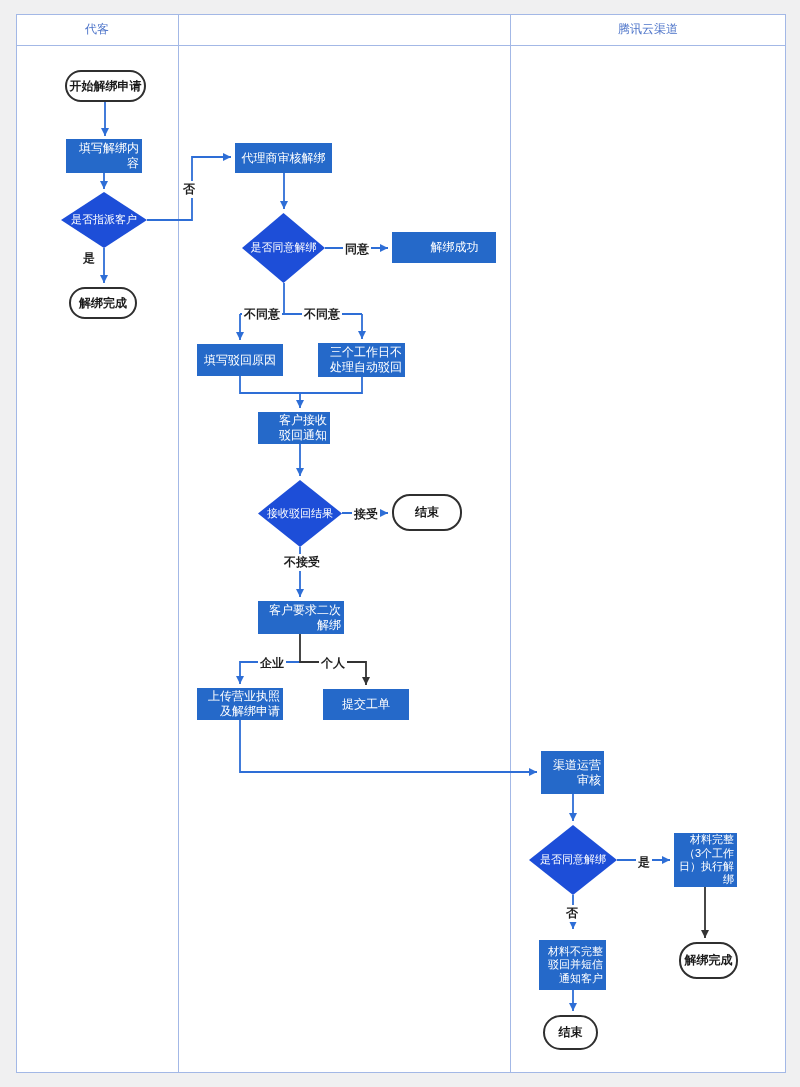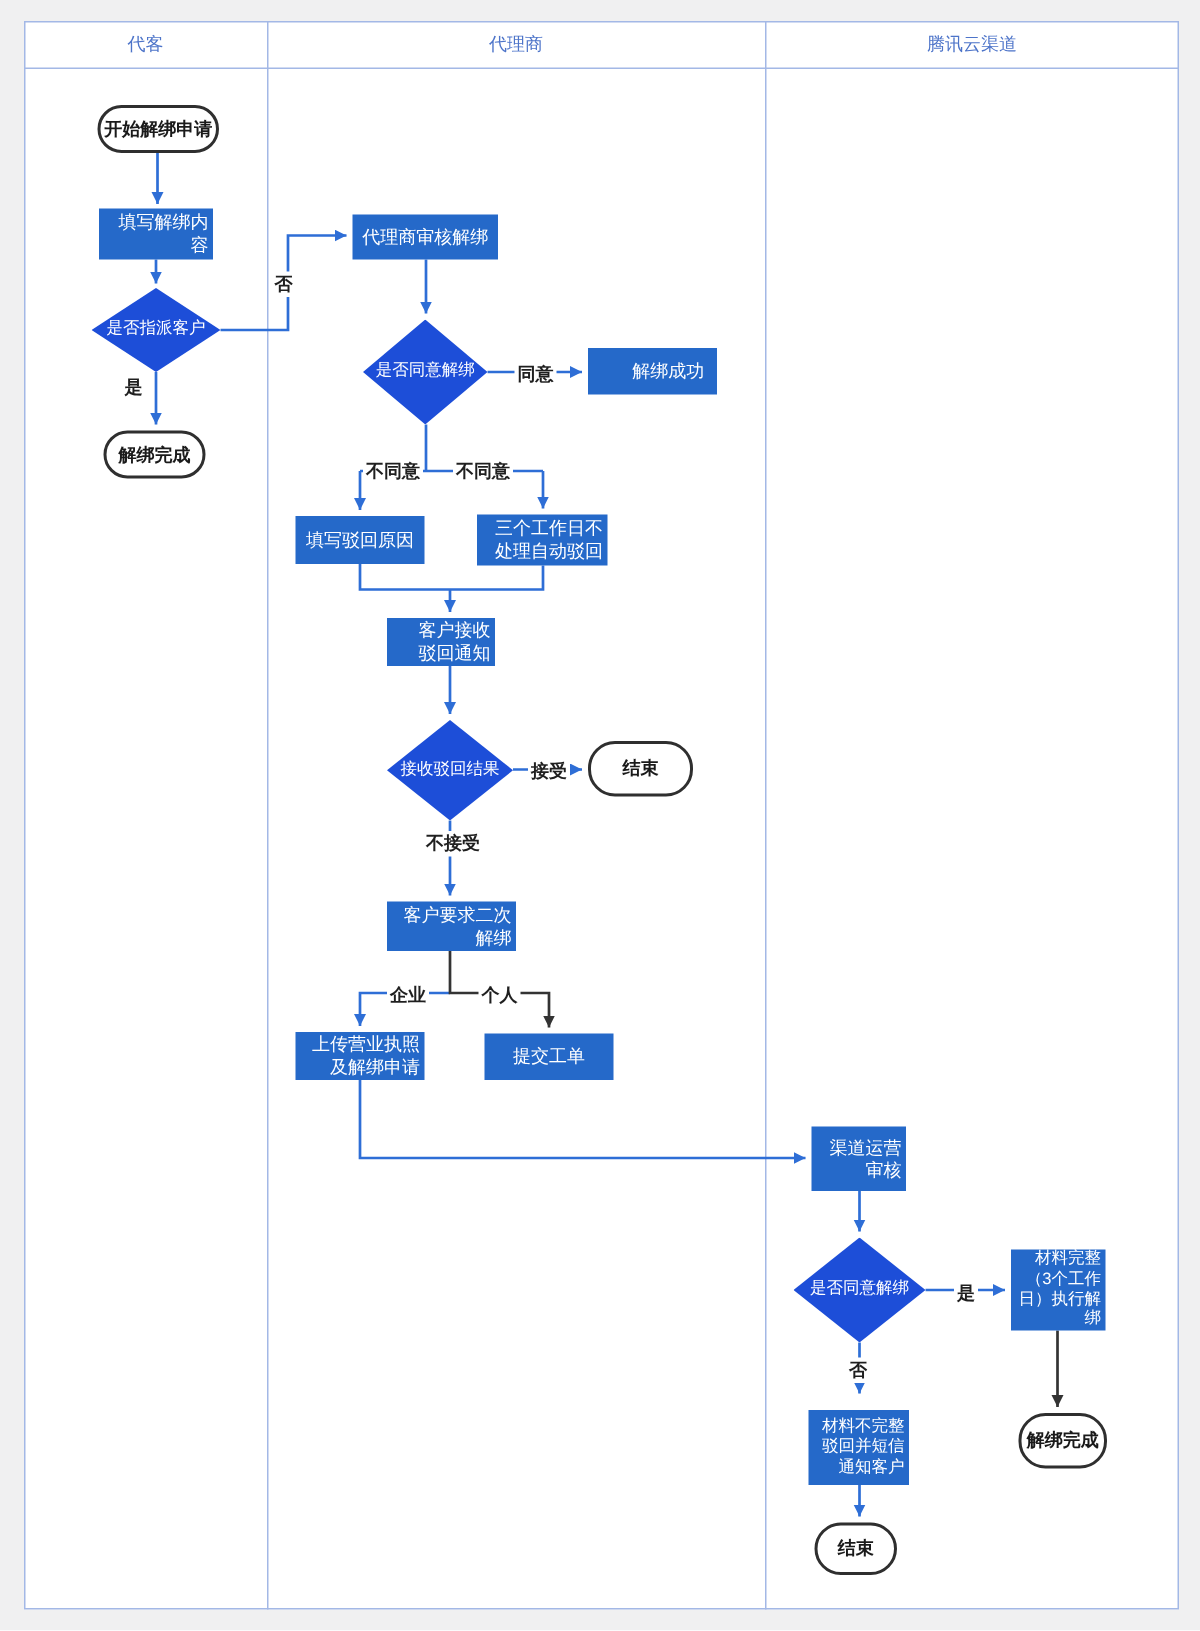--- a/index.html
+++ b/index.html
@@ -26,21 +26,20 @@
 <body>
 
 <div class="canvas">
 
   <div class="board"></div>
   <div class="hline" style="top:45px;"></div>
   <div class="vline" style="left:178px;"></div>
   <div class="vline" style="left:510px;"></div>
 
   <div class="lane-header" style="left:16px;width:162px;">代客</div>
-  <div class="lane-header" style="left:178px;width:332px;">代理商</div>
   <div class="lane-header" style="left:510px;width:276px;">腾讯云渠道</div>
 
   <svg class="edges" viewBox="0 0 800 1087">
     <defs>
       <marker id="ab" markerWidth="9" markerHeight="9" refX="8" refY="4" orient="auto" markerUnits="userSpaceOnUse">
         <path d="M0,0 L8,4 L0,8 Z" fill="#2e6ed6"></path>
       </marker>
       <marker id="ak" markerWidth="9" markerHeight="9" refX="8" refY="4" orient="auto" markerUnits="userSpaceOnUse">
         <path d="M0,0 L8,4 L0,8 Z" fill="#333333"></path>
       </marker>
@@ -86,21 +85,21 @@
   <div class="node stadium" style="left:69px;top:287px;width:68px;height:32px;">
     <span>解绑完成</span>
     </div>
 
   <div class="node rect" style="left:235px;top:143px;width:97px;height:30px;">
     <span>代理商审核解绑</span>
     </div>
   <div class="node diamond" style="left:242px;top:213px;width:83px;height:70px;">
     <span>是否同意解绑</span>
     </div>
-  <div class="node rect" style="left:392px;top:232px;width:86px;height:31px;padding-left:24px;">
+  <div class="node rect" style="left:392px;top:232px;width:104px;height:31px;padding-left:24px;">
     <span>解绑成功</span>
     </div>
   <div class="node rect" style="left:197px;top:344px;width:86px;height:32px;">
     <span>填写驳回原因</span>
     </div>
   <div class="node rect" style="left:318px;top:343px;width:87px;height:34px;">
     <span>三个工作日不处理自动驳回</span>
     </div>
   <div class="node rect" style="left:258px;top:412px;width:72px;height:32px;padding-left:20px;">
     <span>客户接收驳回通知</span>

